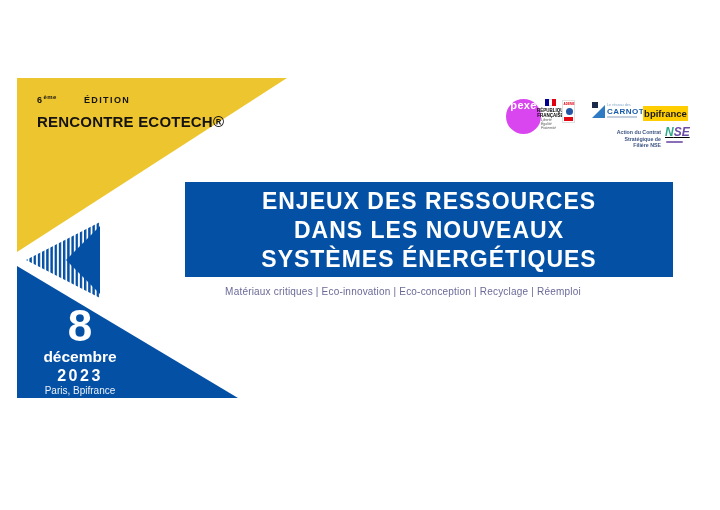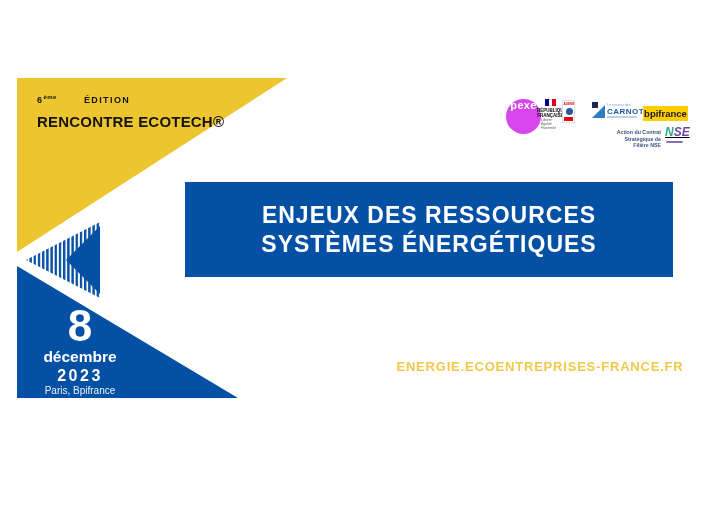--- a/index.html
+++ b/index.html
@@ -99,23 +99,25 @@
 
   <div class="edition">
     <div class="ed-line">
       <span>6</span><sup>ème</sup><span class="ed-word">ÉDITION</span>
     </div>
     <div class="brand">RENCONTRE ECOTECH®</div>
   </div>
 
   <div class="banner">
     <div class="banner-line">ENJEUX DES RESSOURCES</div>
+    <div class="banner-line">DANS LES NOUVEAUX</div>
     <div class="banner-line">SYSTÈMES ÉNERGÉTIQUES</div>
   </div>
 
+  <div class="subtitle">Matériaux critiques | Eco-innovation | Eco-conception | Recyclage | Réemploi</div>
 
   <div class="date-block">
     <div class="day">8</div>
     <div class="month">décembre</div>
     <div class="year">2023</div>
     <div class="venue">Paris, Bpifrance</div>
   </div>
 
   <div class="pexe">
     <span class="pexe-label">pexe</span>
@@ -168,15 +170,14 @@
     </div>
   </div>
 
   <div class="nse">
     <div class="nse-label">
       <span class="nse-n">N</span><span class="nse-se">SE</span>
     </div>
     <div class="nse-sub"></div>
   </div>
 
-  <a class="website" href="#">ENERGIE.ECOENTREPRISES-FRANCE.FR</a>
 
 </div>
 
 </body></html>

